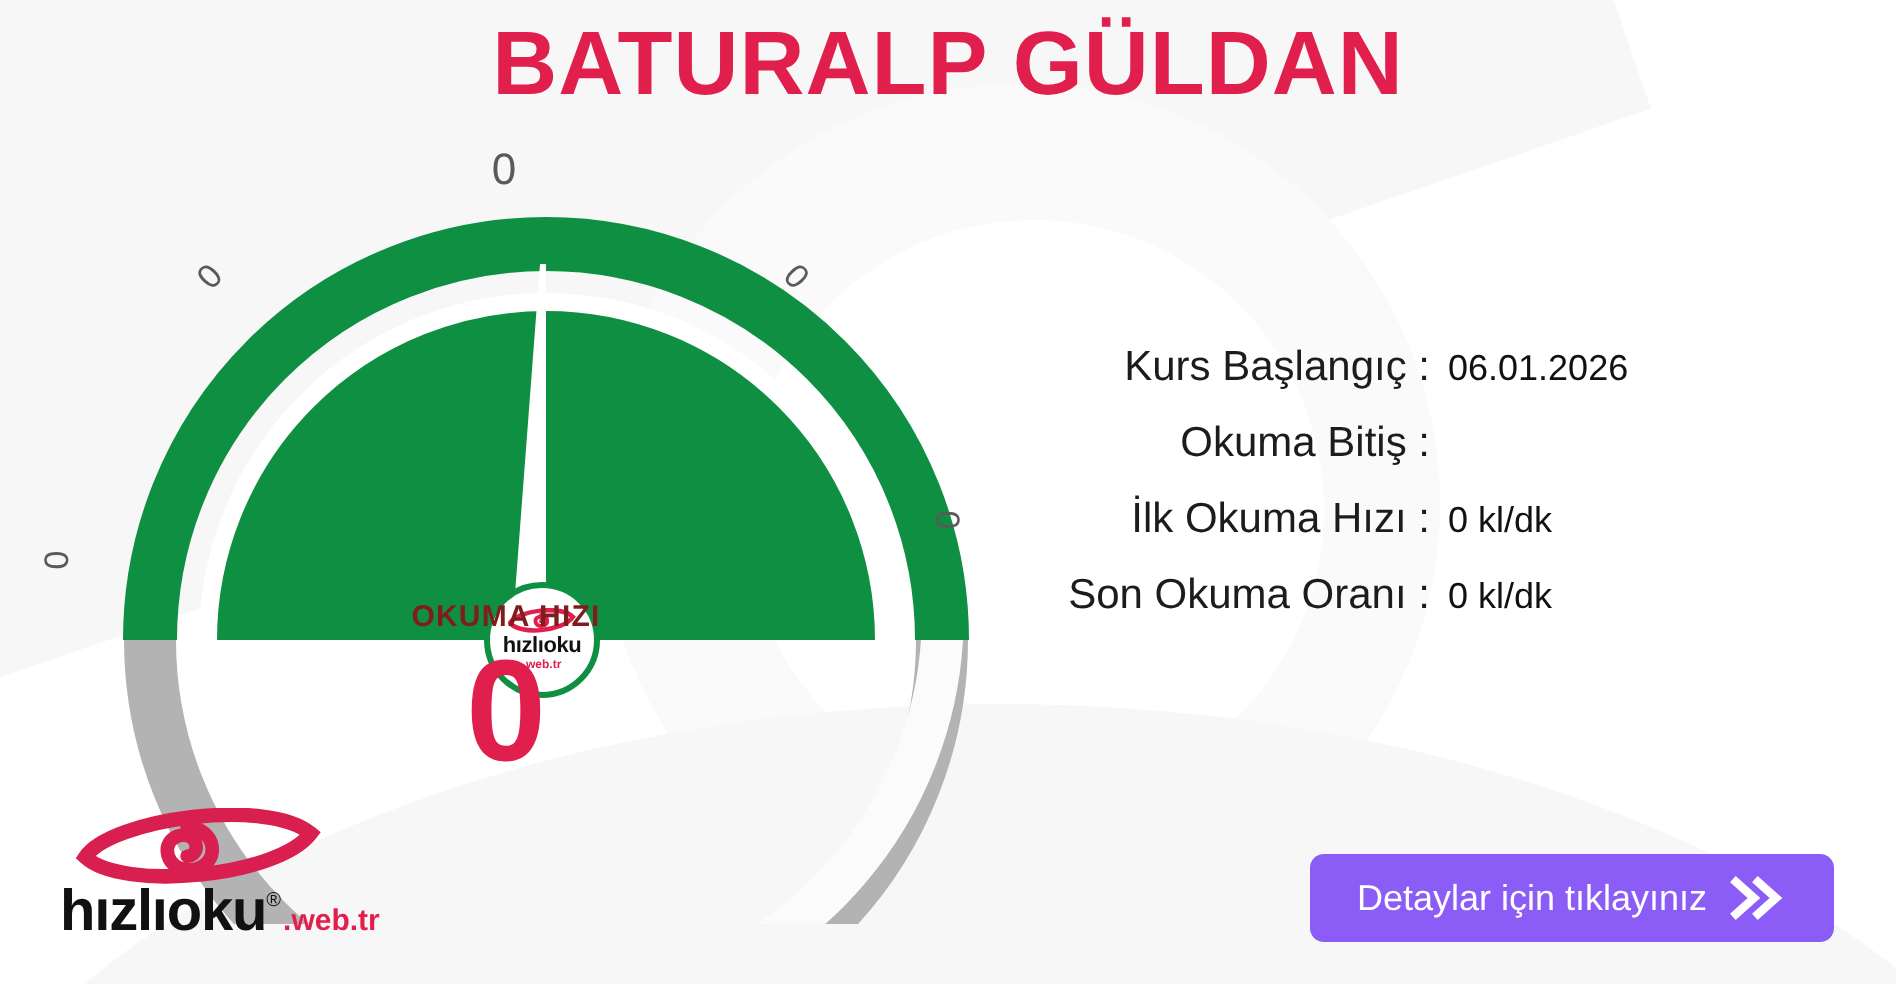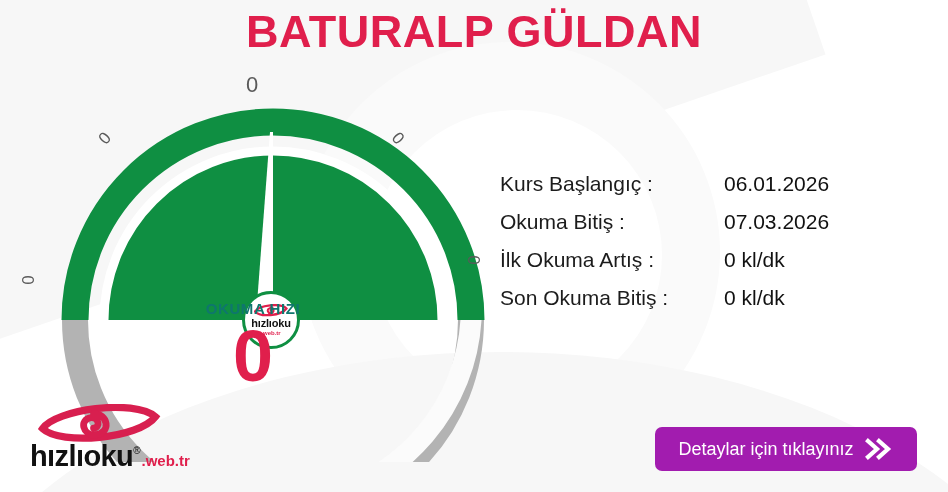--- a/index.html
+++ b/index.html
@@ -93,21 +93,21 @@
     top: 0;
     width: 470px;
     height: 400px;
     pointer-events: none;
   }
   .gauge-label {
     position: absolute;
     left: 0;
     width: 470px;
     text-align: center;
-    color: #0f766e;
+    color: #7f1d1d;
     font-weight: bold;
   }
   #okuma-hizi-label { top: 238px; font-size: 15px; letter-spacing: 0.6px; }
   #gauge-value     { top: 258px; font-size: 72px; color: #e01f4c; line-height: 1; font-weight: bold;}
   #gauge-unit      { top: 330px; font-size: 27px; letter-spacing: 0.3px;}
 
   
   #hub-badge {
     position: absolute;
     left: 224px;
@@ -149,41 +149,41 @@
     width: 400px;
   }
   .info-row {
     display: flex;
     align-items: baseline;
     margin-bottom: 5px;
     height: 33px;
   }
   .info-label {
     width: 215px;
-    text-align: left;
+    text-align: right;
     font-size: 21px;
     color: #1c1c1c;
     padding-right: 9px;
     white-space: nowrap;
   }
   .info-value {
-    font-size: 21px;
+    font-size: 18px;
     color: #111111;
     white-space: nowrap;
   }
 
   
   #cta {
     position: absolute;
     left: 655px;
     top: 427px;
     width: 262px;
     height: 44px;
     border-radius: 7px;
-    background: #a21caf;
+    background: #8b5cf6;
     color: #ffffff;
     border: none;
     display: flex;
     align-items: center;
     justify-content: center;
     gap: 10px;
     cursor: pointer;
     font-family: "Liberation Sans", sans-serif;
   }
   #cta-label { font-size: 18px; }
@@ -277,28 +277,27 @@
     </div>
   </div>
 
   <div id="info">
     <div class="info-row">
       <span class="info-label">Kurs Başlangıç :</span>
       <span class="info-value">06.01.2026</span>
     </div>
     <div class="info-row">
       <span class="info-label">Okuma Bitiş :</span>
-      <span class="info-value">07.03.2026</span>
     </div>
     <div class="info-row">
-      <span class="info-label">İlk Okuma Artış :</span>
+      <span class="info-label">İlk Okuma Hızı :</span>
       <span class="info-value">0 kl/dk</span>
     </div>
     <div class="info-row">
-      <span class="info-label">Son Okuma Bitiş :</span>
+      <span class="info-label">Son Okuma Oranı :</span>
       <span class="info-value">0 kl/dk</span>
     </div>
   </div>
 
   <button id="cta">
     <span id="cta-label">Detaylar için tıklayınız</span>
     <span id="cta-chevrons">
       <svg width="30" height="22" viewBox="0 0 30 22">
         <path d="M4 3 L13 11 L4 19" fill="none" stroke="#ffffff" stroke-width="4.2" stroke-linecap="square"></path>
         <path d="M15 3 L24 11 L15 19" fill="none" stroke="#ffffff" stroke-width="4.2" stroke-linecap="square"></path>

